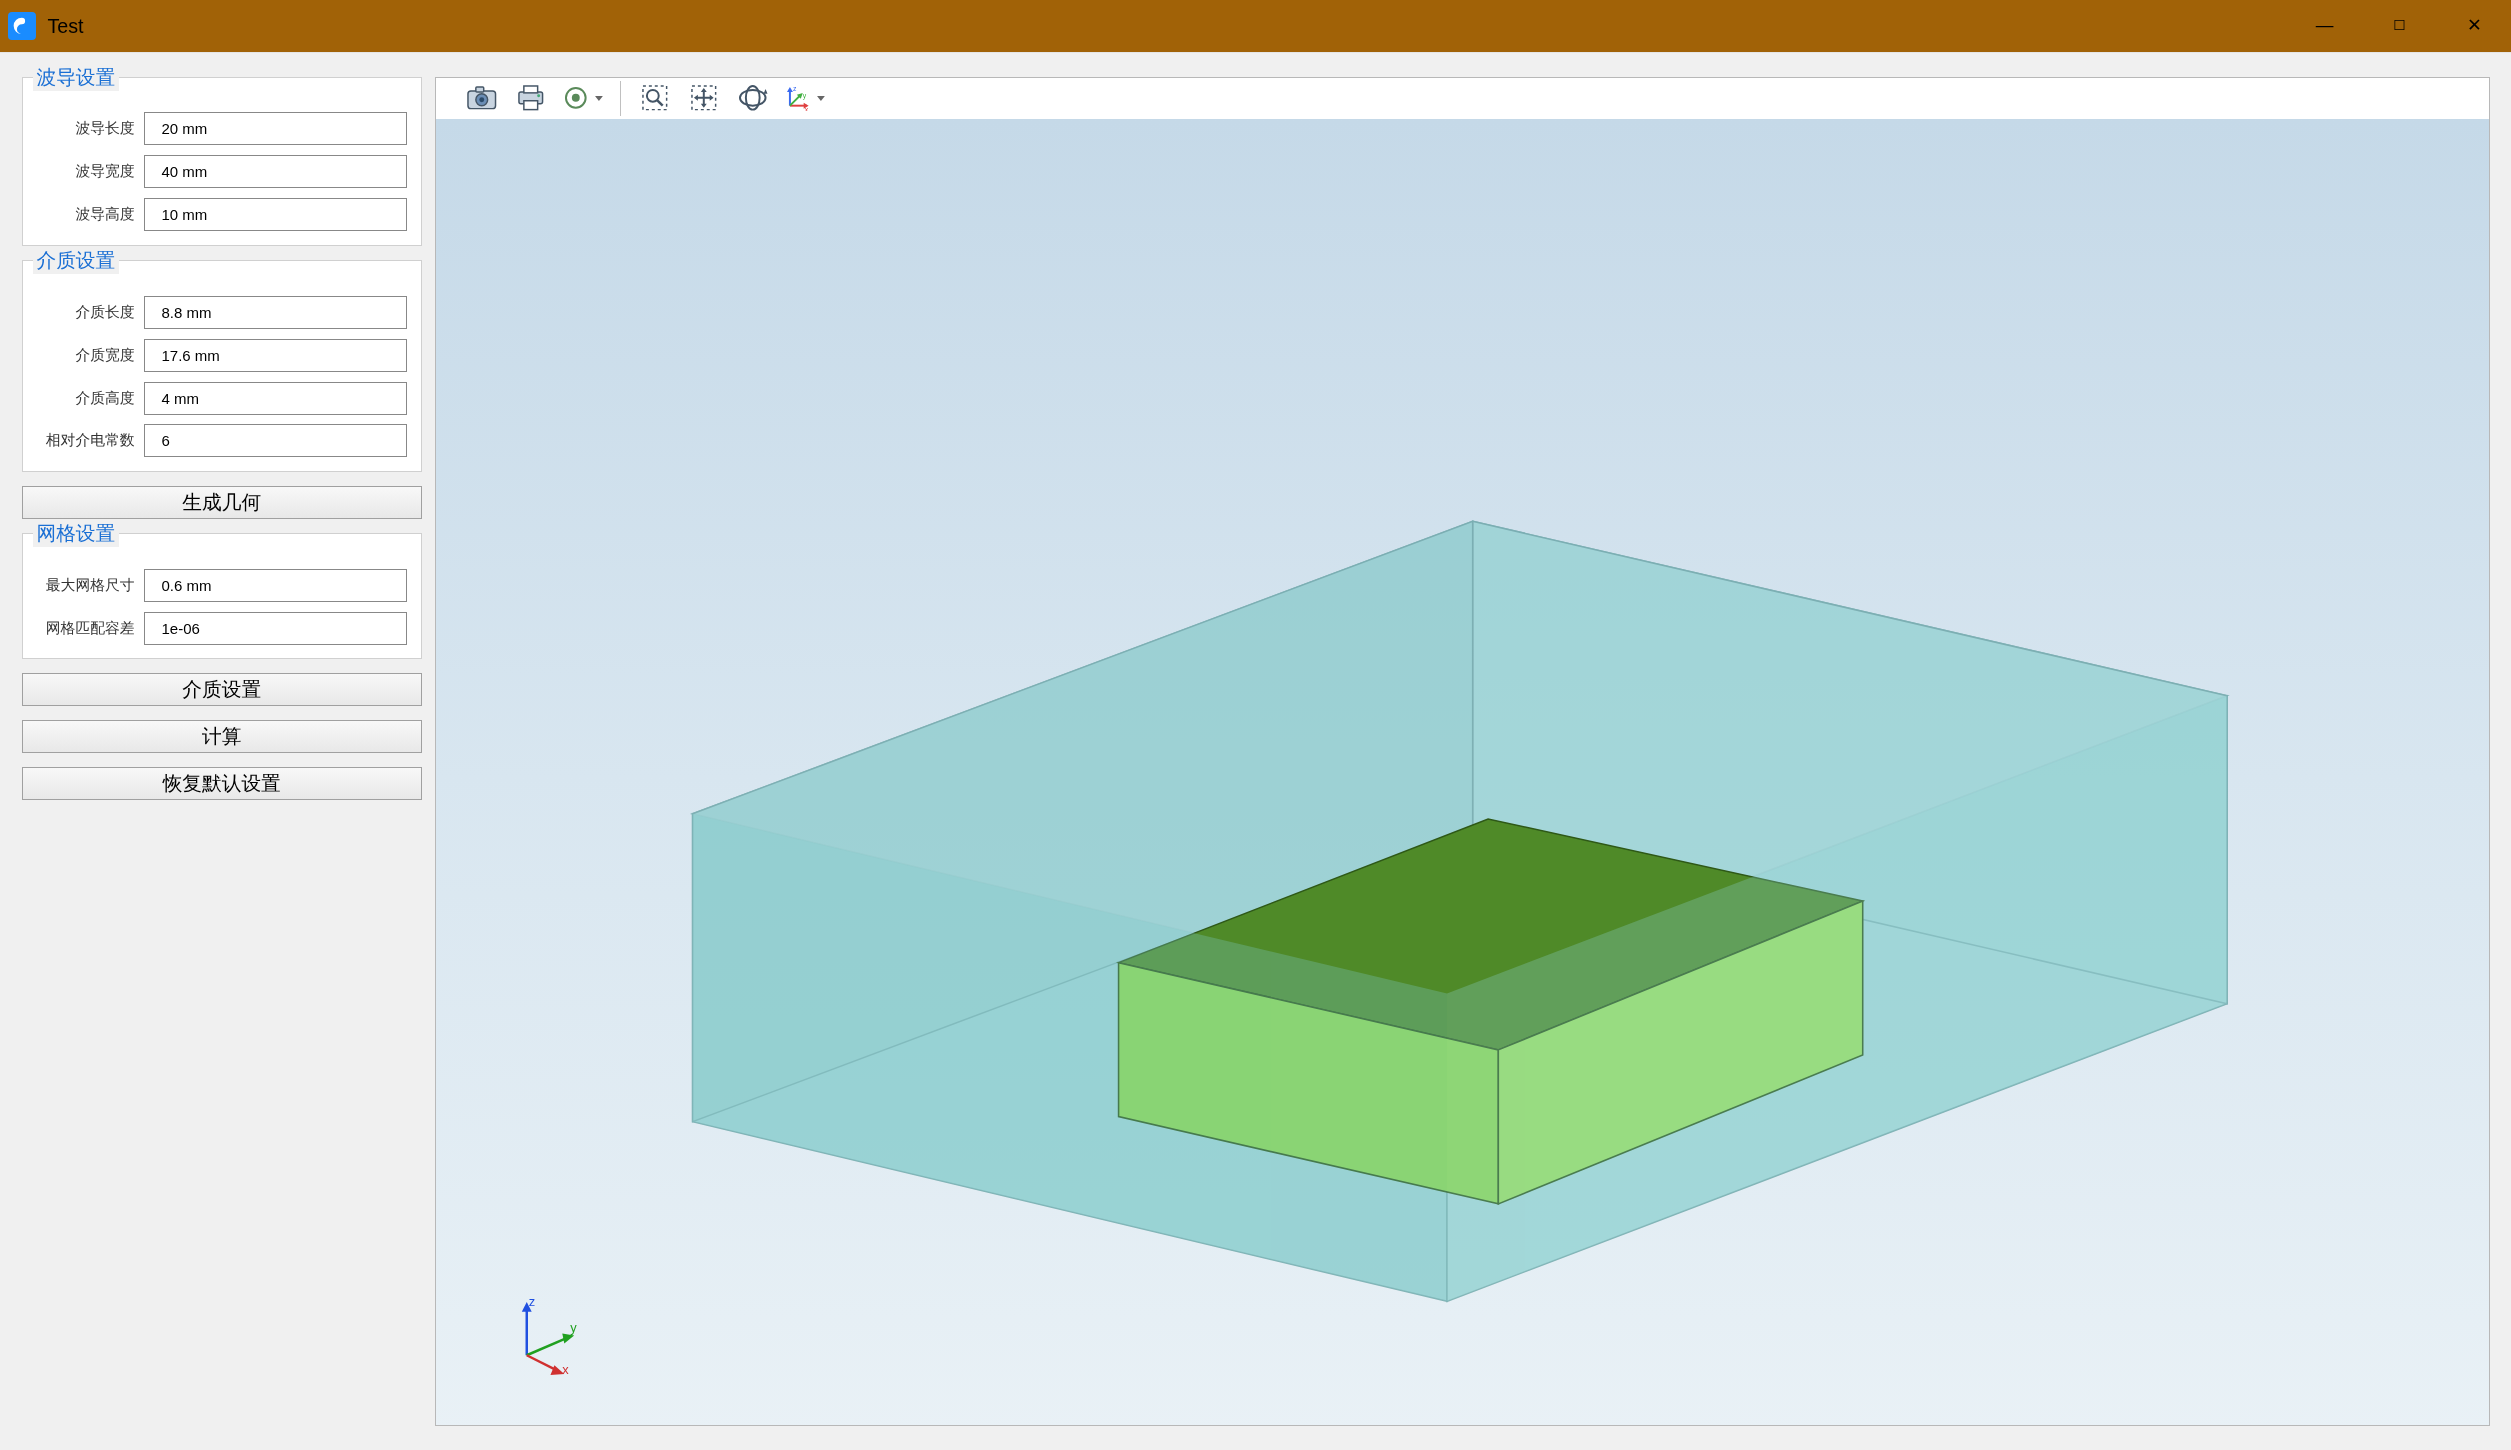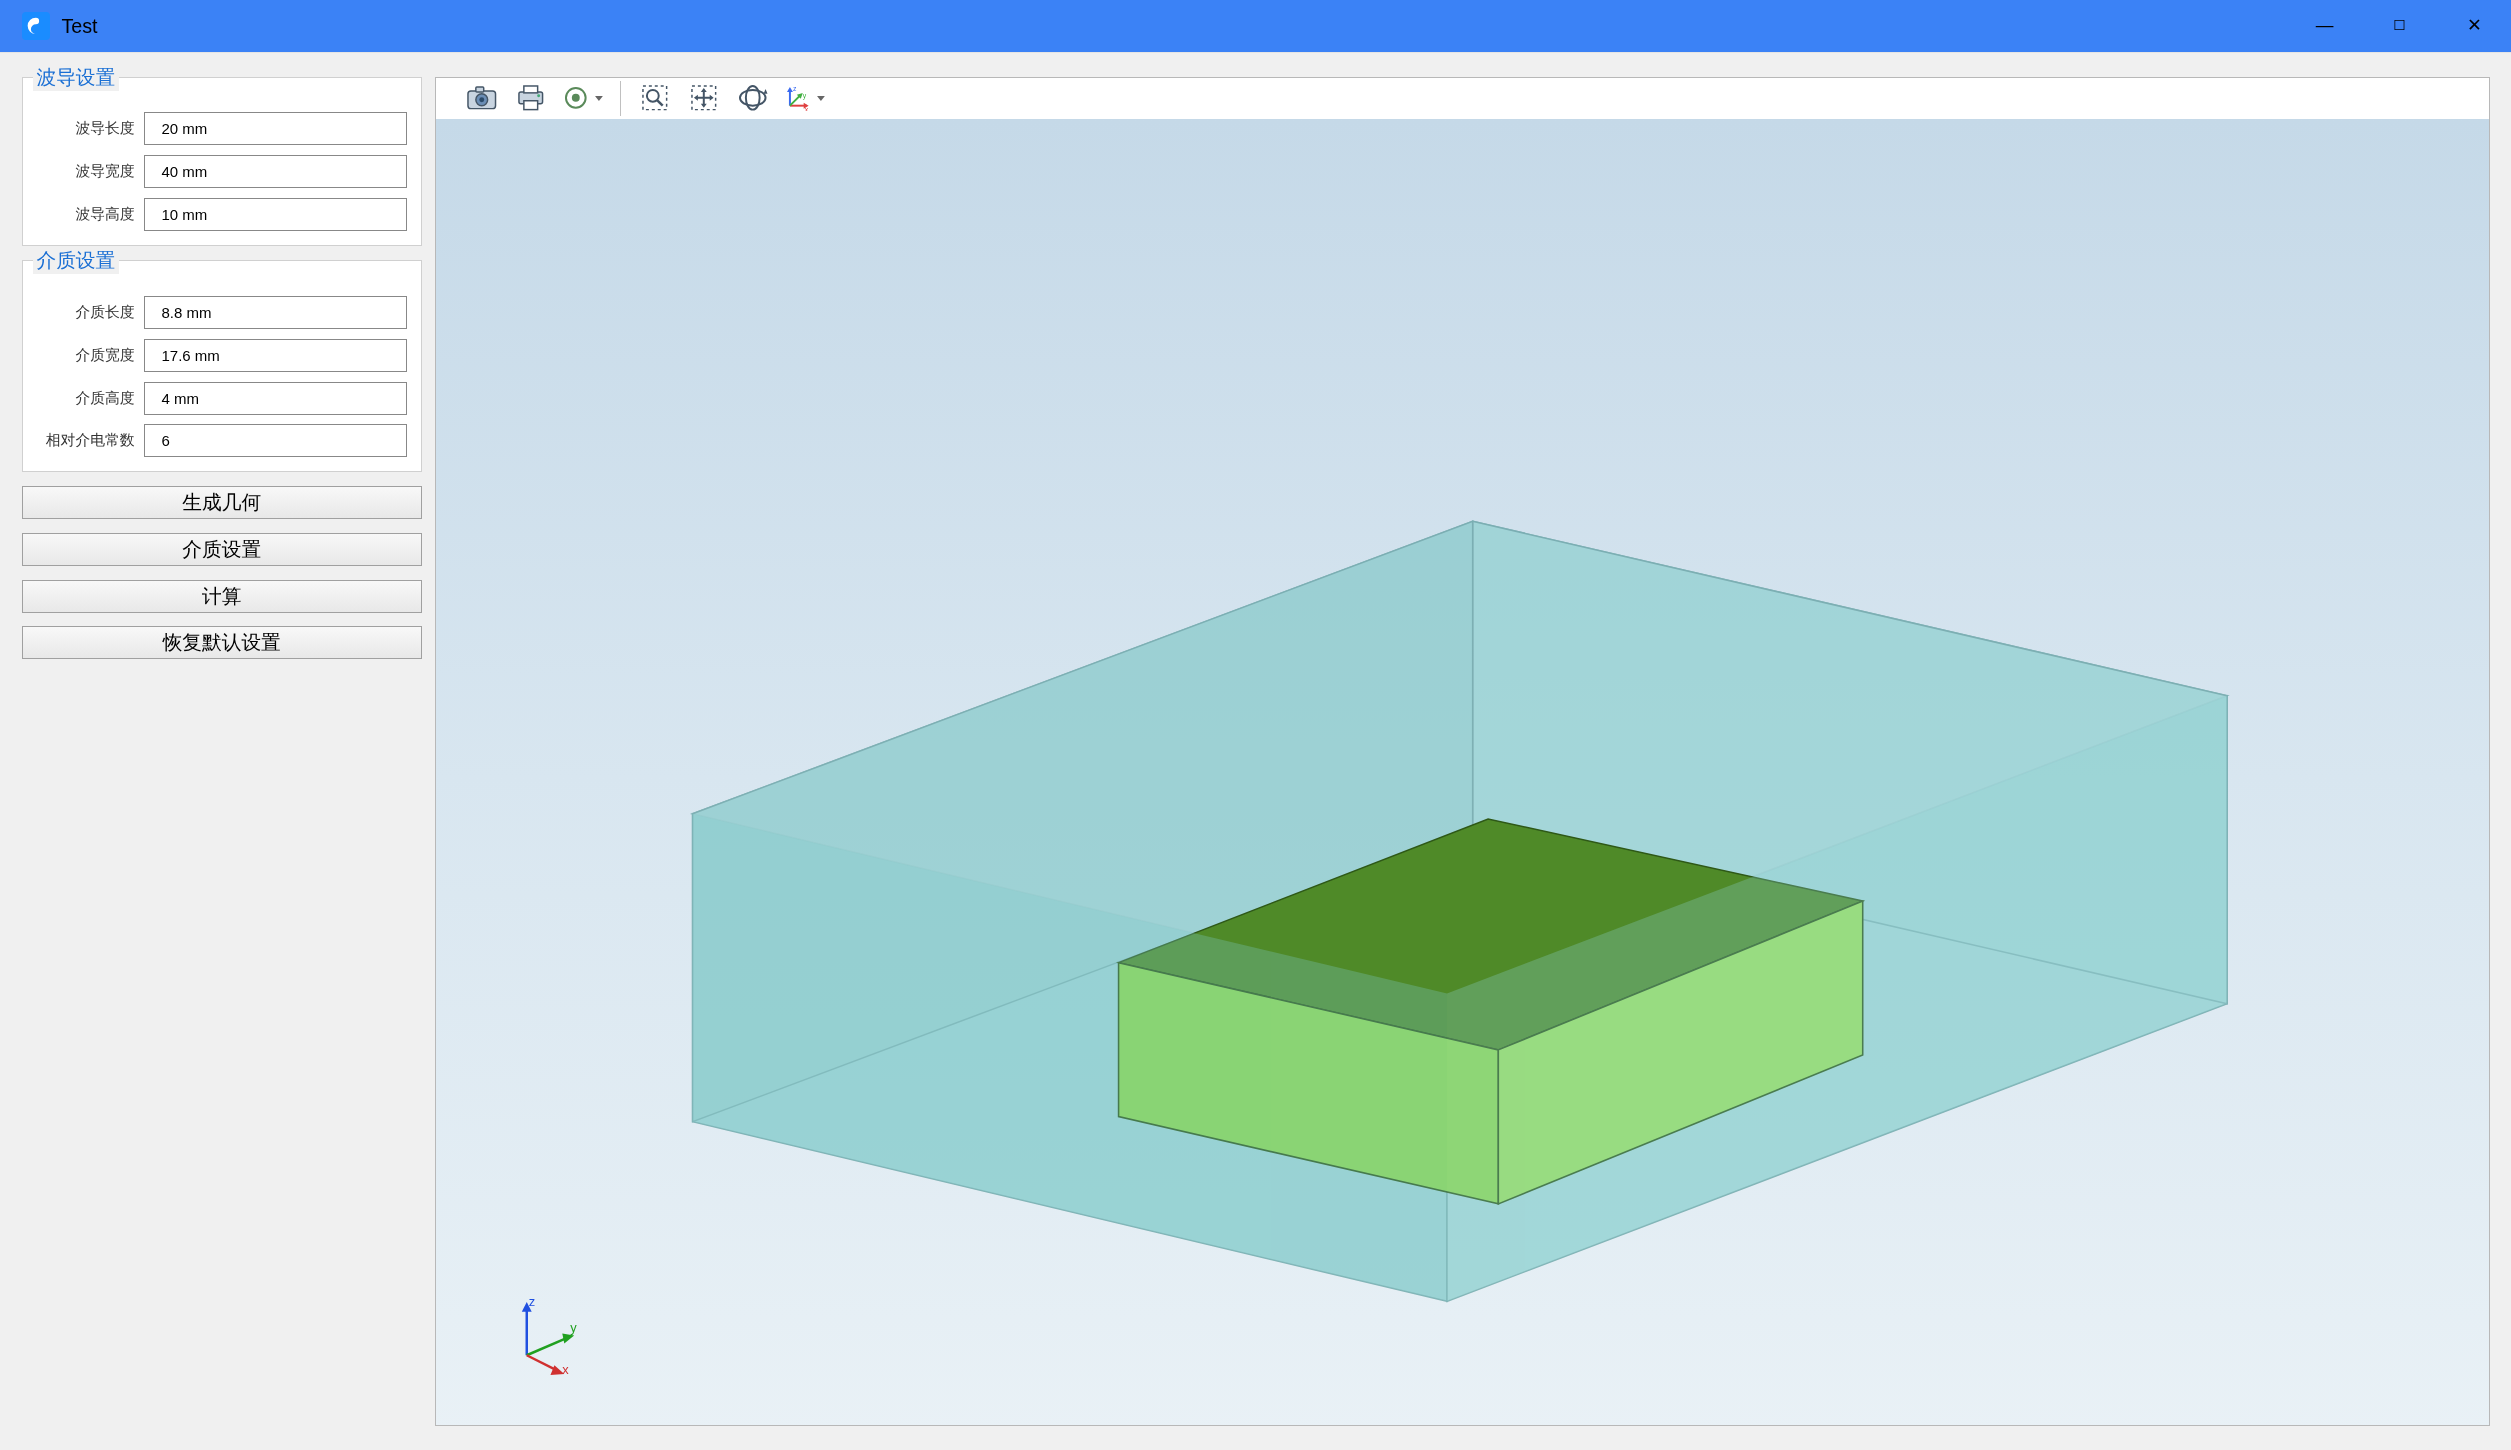--- a/index.html
+++ b/index.html
@@ -1,18 +1,18 @@
 <!DOCTYPE html>
 <html><head>
 <meta charset="utf-8">
 <style>
 * { margin: 0; padding: 0; box-sizing: border-box; }
 body { font-family: "Microsoft YaHei", "Segoe UI", sans-serif; background: #f0f0f0; overflow: hidden; width: 2512px; height: 1450px; }
 
-.titlebar { height: 53px; background: #3b82f6; display: flex; align-items: center; padding: 0 0 0 22px; border-bottom: 1px solid #e5e5e5; }
+.titlebar { height: 53px; background: #a16207; display: flex; align-items: center; padding: 0 0 0 8px; border-bottom: 1px solid #e5e5e5; }
 .app-icon { width: 27.6px; height: 27.6px; background: #1a8cff; border-radius: 3.9px; display: flex; align-items: center; justify-content: center; margin-right: 11.8px; }
 .app-icon svg { width: 19.7px; height: 19.7px; }
 .title-text { font-size: 19.7px; color: #000; }
 .win-controls { margin-left: auto; display: flex; }
 .win-btn { width: 75px; height: 53px; display: flex; align-items: center; justify-content: center; cursor: default; }
 .win-glyph { font-size: 17.7px; line-height: 1; }
 
 .content { display: flex; height: calc(100% - 53px); padding: 23.6px 21.7px; gap: 13.8px; }
 
 .sidebar { width: 400px; display: flex; flex-direction: column; gap: 13.8px; }
@@ -98,20 +98,31 @@
           <input value="4 mm" style="">
         </div>
     <div class="row">
           <label>相对介电常数</label>
           <input value="6" style="">
         </div>
   </div>
 
   <button class="side-btn">生成几何</button>
 
+  <div class="group">
+    <div class="group-title">网格设置</div>
+    <div class="row">
+          <label>最大网格尺寸</label>
+          <input value="0.6 mm" style="">
+        </div>
+    <div class="row">
+          <label>网格匹配容差</label>
+          <input value="1e-06" style="">
+        </div>
+  </div>
 
   <button class="side-btn">介质设置</button>
 
 
   <button class="side-btn">计算</button>
   <button class="side-btn">恢复默认设置</button>
 
 </div>
 
 <div class="main">

